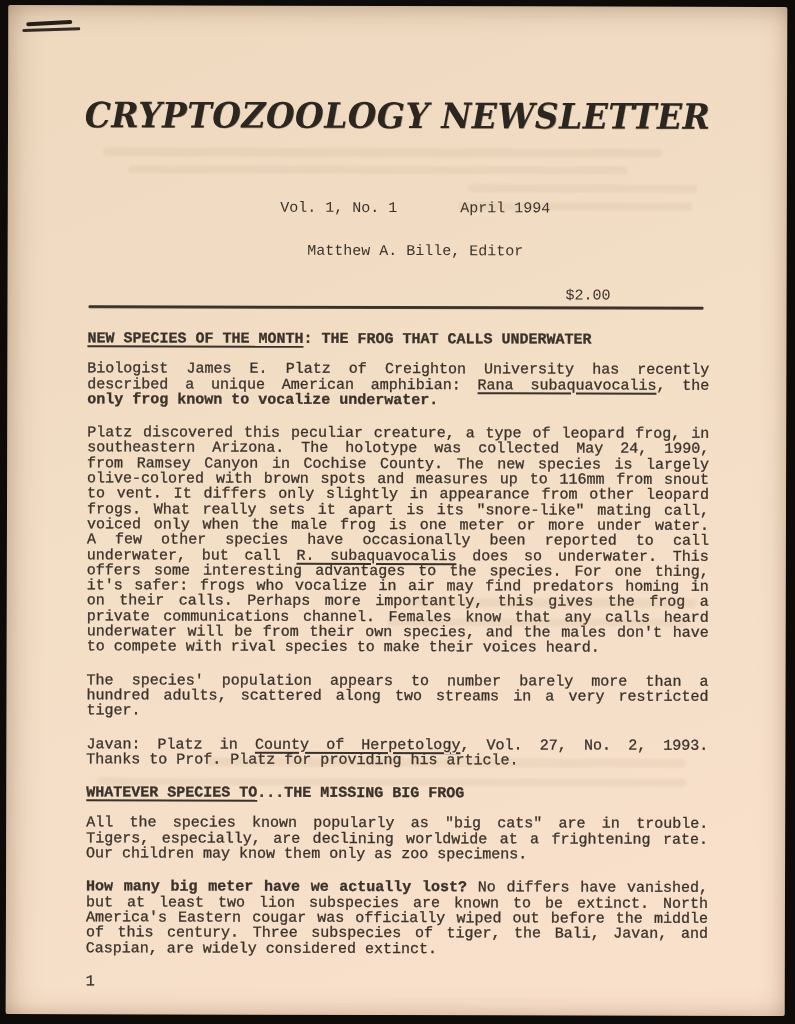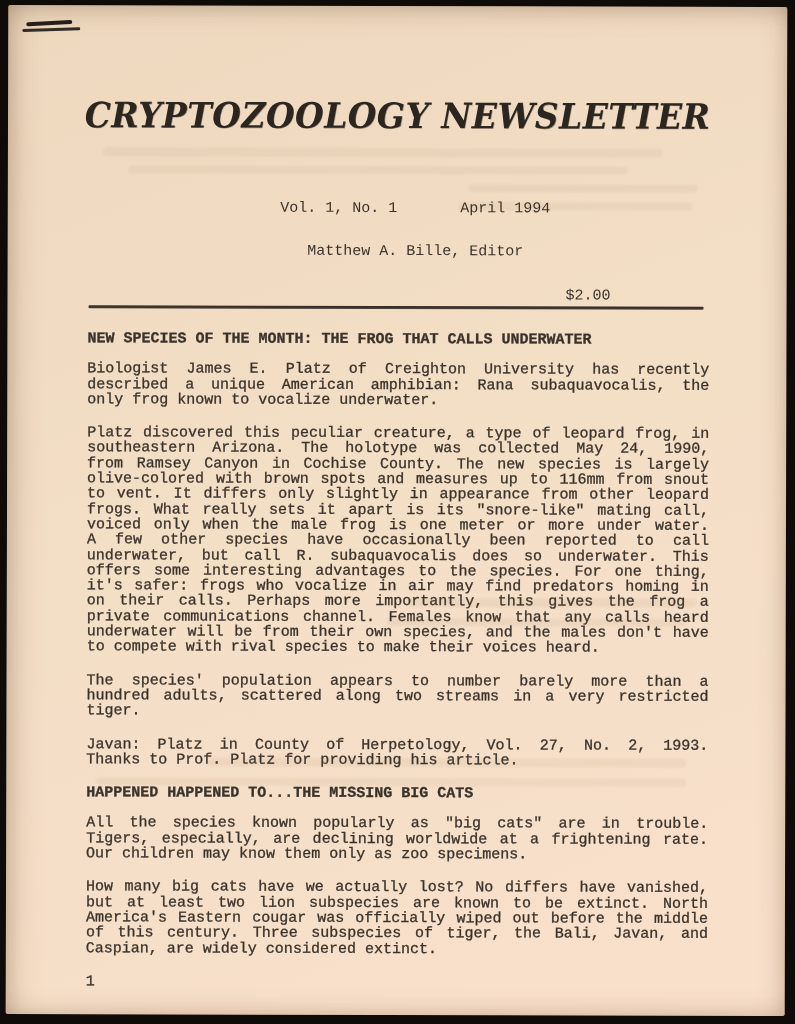--- a/index.html
+++ b/index.html
@@ -83,22 +83,22 @@
   .heading{
     font-size:15px;line-height:15.3px;
     font-weight:bold;margin:0 0 15px;
   }
   .para{margin:0 0 18px;}
   .line{
     text-align:justify;
     text-align-last:justify;
   }
   .line.last{text-align-last:left;}
-  .b{font-weight:normal;}
-  .u{text-decoration-thickness:1.5px;text-underline-offset:2.5px;}
+  .b{font-weight:bold;}
+  .u{text-decoration:underline;text-decoration-thickness:1.5px;text-underline-offset:2.5px;}
   .article2{margin-top:10px;}
   .page-number{margin-top:1px;}
 </style>
 </head>
 <body>
 
 <div class="edge-blob"></div>
 
 <div class="paper">
   <div class="staple">
@@ -155,28 +155,28 @@
           <div class="line"><span class="">The species' population appears to number barely more than a</span></div>
           <div class="line"><span class="">hundred adults, scattered along two streams in a very restricted</span></div>
           <div class="line last"><span class="">tiger.</span></div>
         </div>
         <div class="para">
           <div class="line"><span class="">Javan: Platz in </span><span class="u">County of Herpetology</span><span class="">, Vol. 27, No. 2, 1993.</span></div>
           <div class="line last"><span class="">Thanks to Prof. Platz for providing his article.</span></div>
         </div>
       </section>
       <section class="article article2">
-        <h2 class="heading"><span class="u">HAPPENED HAPPENED TO</span><span class="">...THE MISSING BIG CATS</span></h2>
+        <h2 class="heading"><span class="u">WHATEVER SPECIES TO</span><span class="">...THE MISSING BIG FROG</span></h2>
         <div class="para">
           <div class="line"><span class="">All the species known popularly as "big cats" are in trouble.</span></div>
           <div class="line"><span class="">Tigers, especially, are declining worldwide at a frightening rate.</span></div>
           <div class="line last"><span class="">Our children may know them only as zoo specimens.</span></div>
         </div>
         <div class="para">
-          <div class="line"><span class="b ">How many big cats have we actually lost?</span><span class="">  No differs have vanished,</span></div>
+          <div class="line"><span class="b ">How many big meter have we actually lost?</span><span class="">  No differs have vanished,</span></div>
           <div class="line"><span class="">but at least two lion subspecies are known to be extinct.  North</span></div>
           <div class="line"><span class="">America's Eastern cougar was officially wiped out before the middle</span></div>
           <div class="line"><span class="">of this century.  Three subspecies of tiger, the Bali, Javan, and</span></div>
           <div class="line last"><span class="">Caspian, are widely considered extinct.</span></div>
         </div>
       </section>
       <div class="page-number">1</div>
     </div>
 </div>
 

